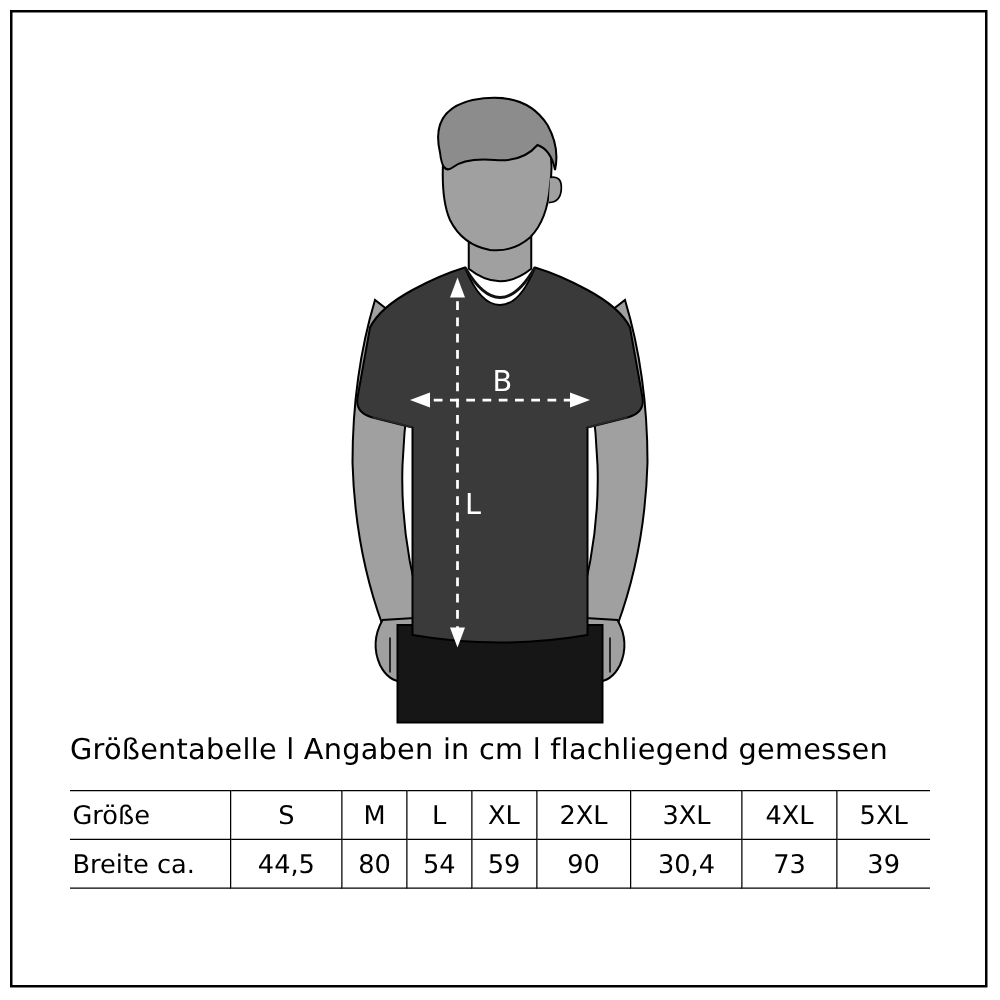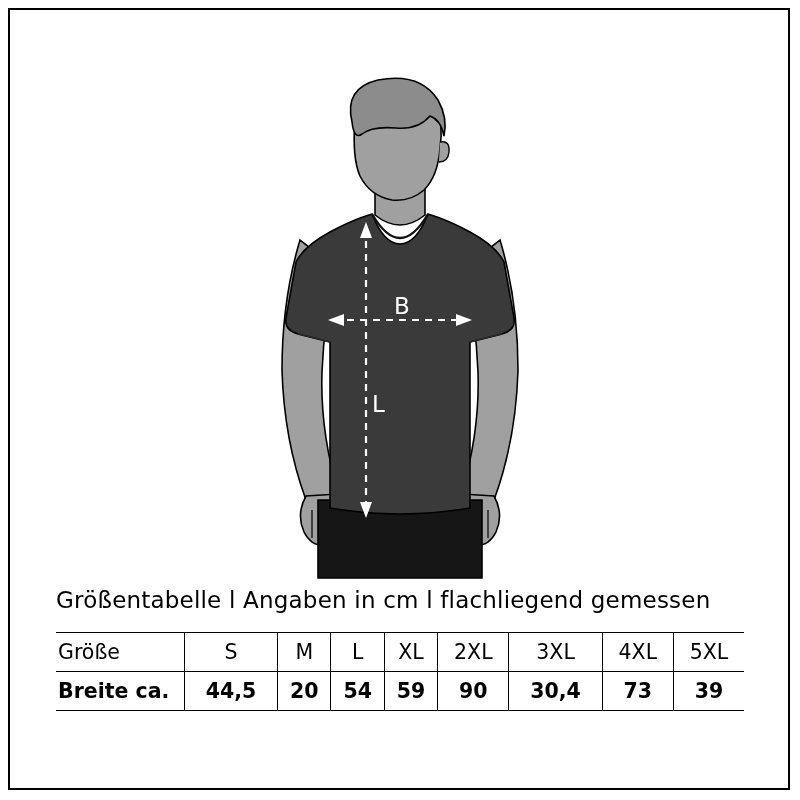--- a/index.html
+++ b/index.html
@@ -69,21 +69,20 @@
     padding: 0;
     height: 38px;
     vertical-align: middle;
     text-align: center;
     border-bottom: 1.6px solid #000000;
     border-right: 1.6px solid #000000;
     white-space: nowrap;
   }
   #size-table tr:last-child td {
     border-bottom: 1.6px solid #000000;
-    font-weight: bold;
   }
   #size-table td.rowhead {
     text-align: left;
     padding-left: 2px;
     width: 126px;
   }
   #size-table td.lastcol {
     border-right: none;
   }
   #size-table tr:first-child td {
@@ -148,21 +147,21 @@
       <td>L</td>
       <td>XL</td>
       <td>2XL</td>
       <td>3XL</td>
       <td>4XL</td>
       <td class="lastcol">5XL</td>
     </tr>
     <tr>
       <td class="rowhead">Breite ca.</td>
       <td>44,5</td>
-      <td>20</td>
+      <td>80</td>
       <td>54</td>
       <td>59</td>
       <td>90</td>
       <td>30,4</td>
       <td>73</td>
       <td class="lastcol">39</td>
     </tr>
   </tbody>
     </table>
 

